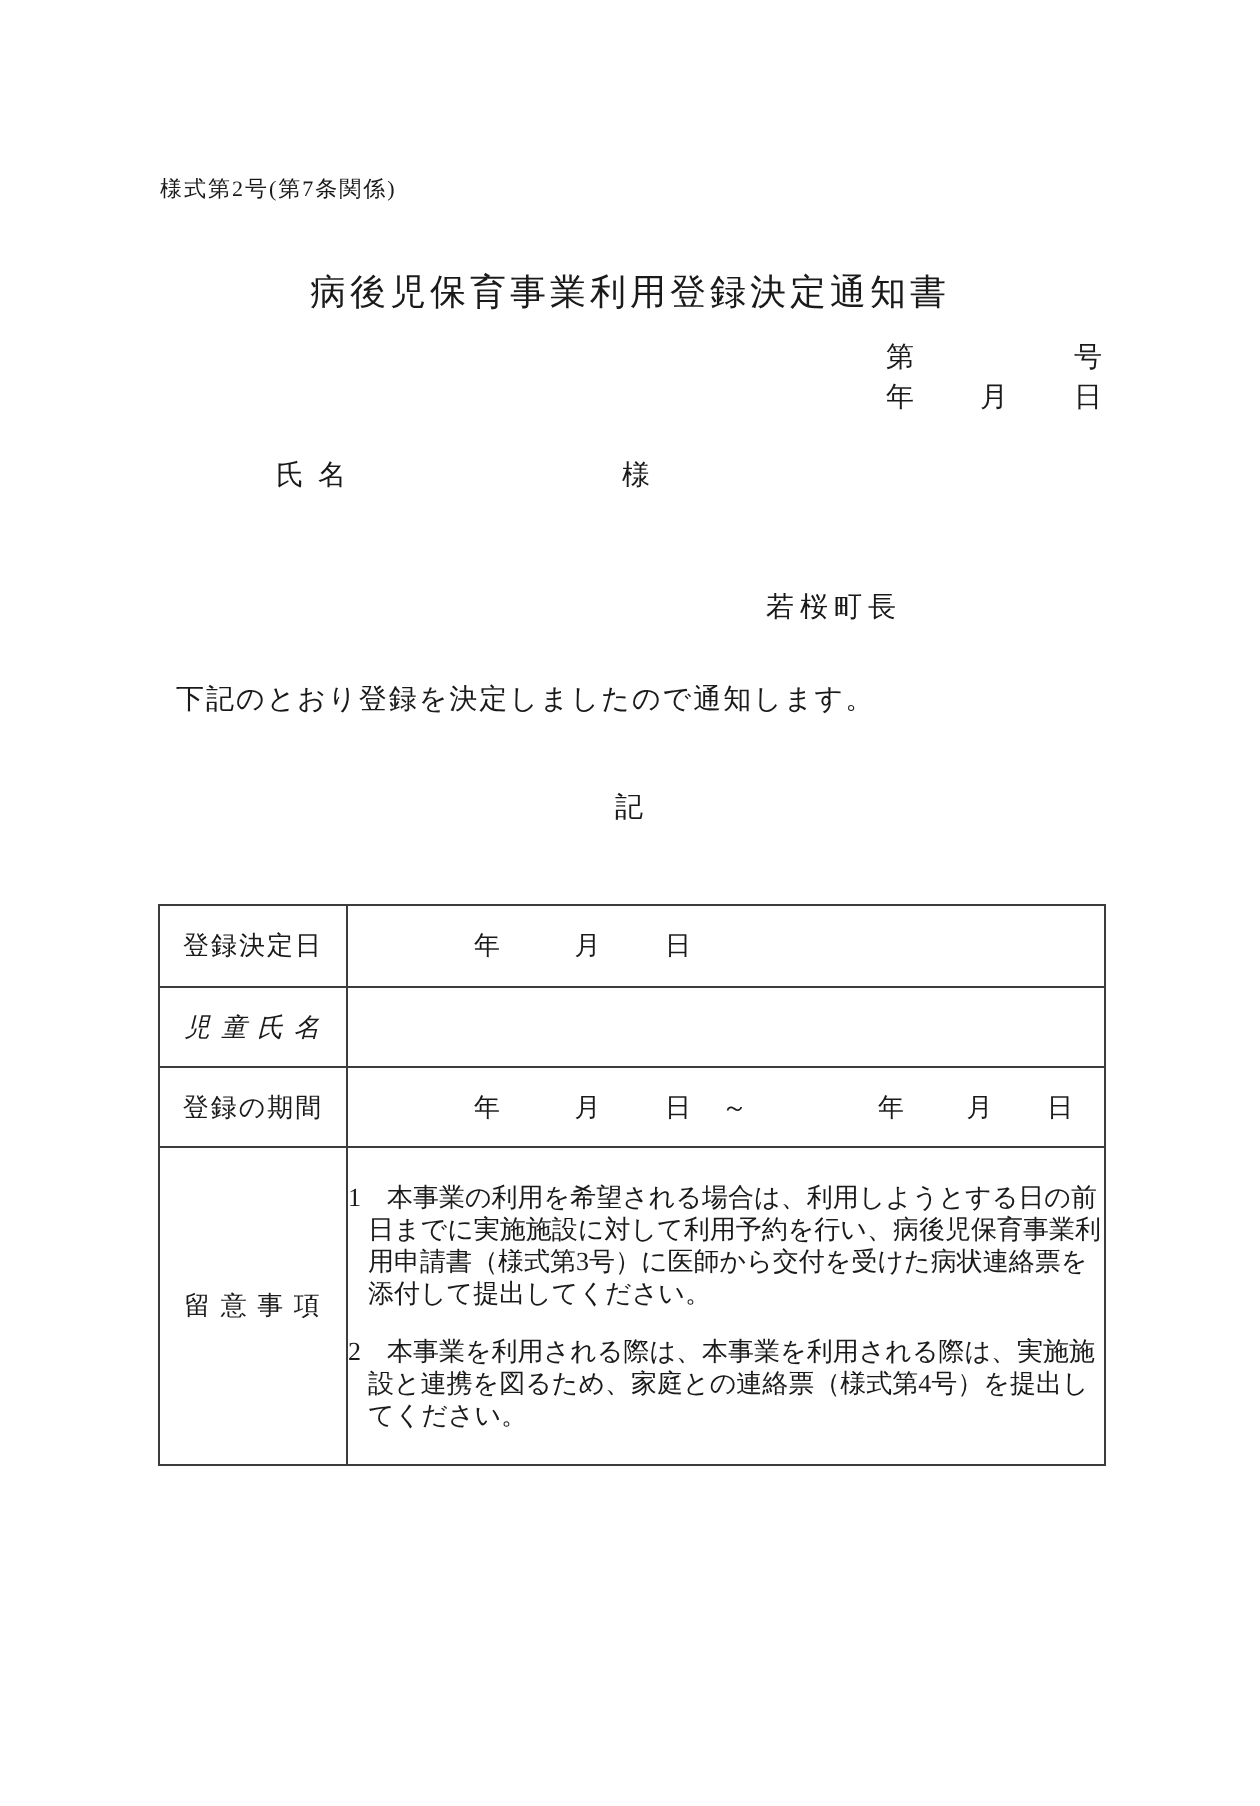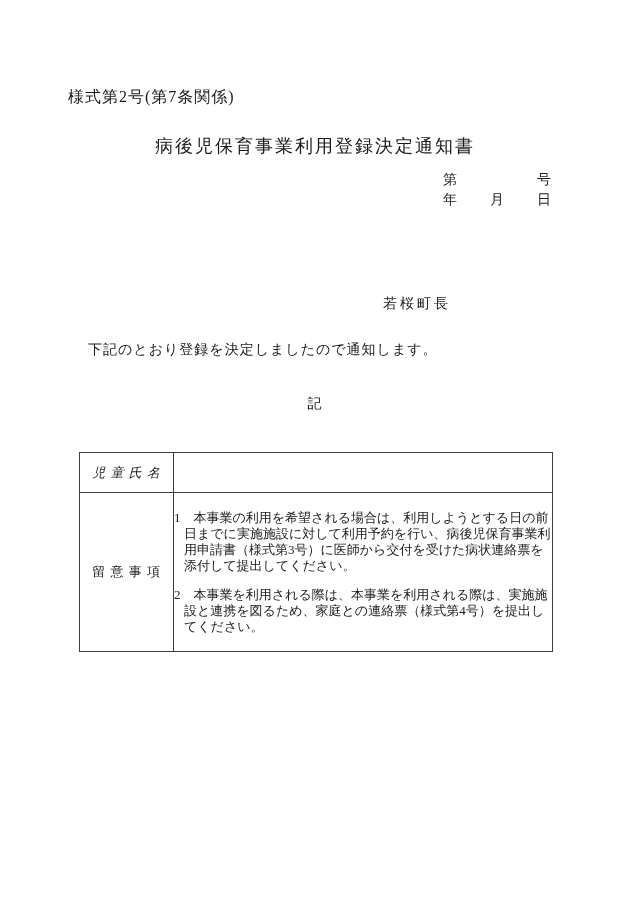--- a/index.html
+++ b/index.html
@@ -4,21 +4,21 @@
 <style>
   html,body{margin:0;padding:0;}
   body{
     width:630px;height:903px;position:relative;
     background:#ffffff;color:#1a1a1a;
     font-family:"Liberation Serif","DejaVu Serif",serif;
   }
   .t{white-space:pre-wrap;}
   .abs{position:absolute;}
 
-  .form-number{left:68px;top:87px;font-size:16px;letter-spacing:1px;}
+  .form-number{left:80px;top:87px;font-size:11px;letter-spacing:1px;}
   .doc-title{left:0;top:134px;width:630px;text-align:center;font-size:18px;letter-spacing:2px;}
 
   .issue-block{left:443px;top:170px;width:108px;font-size:14px;line-height:20px;}
   .issue-row{display:flex;justify-content:space-between;}
 
   .applicant-block{left:90px;top:229px;font-size:14px;line-height:20px;}
   .applicant-line1 .field-label{margin-left:6px;}
   .applicant-line2{margin-left:48px;}
   .applicant-line2 .honorific{margin-left:138px;}
 
@@ -61,33 +61,56 @@
     <span class="t">号</span>
   </div>
   <div class="issue-row">
     <span class="t">年</span>
     <span class="t">月</span>
     <span class="t">日</span>
   </div>
 </div>
 
 <div class="abs applicant-block">
+  <div class="applicant-line2">
+    <span class="t">氏  名</span><span class="t honorific">様</span>
+  </div>
 </div>
 
 <div class="abs mayor t">若桜町長</div>
 
 <div class="abs body-text t">下記のとおり登録を決定しましたので通知します。</div>
 
 <div class="abs ref-mark t">記</div>
 
 <table class="reg-table">
   <tbody>
+      <tr class="r1">
+    <td class="lbl t">登録決定日</td>
+    <td class="val">
+      <span class="t m63">年</span>
+      <span class="t m34">月</span>
+      <span class="t m29">日</span>
+    </td>
+  </tr>
   <tr class="r2">
     <td class="lbl t">児 童 氏 名</td>
     <td class="val"></td>
+  </tr>
+  <tr class="r3">
+    <td class="lbl t">登録の期間</td>
+    <td class="val">
+      <span class="t m63">年</span>
+      <span class="t m34">月</span>
+      <span class="t m29">日</span>
+      <span class="t m12">～</span>
+      <span class="t m62">年</span>
+      <span class="t m28">月</span>
+      <span class="t m24">日</span>
+    </td>
   </tr>
   <tr class="r4">
     <td class="lbl t">留 意 事 項</td>
     <td class="notes">
       <div class="note-item">
         <span class="note-num t">1</span><span class="t">本事業の利用を希望される場合は、利用しようとする日の前日までに実施施設に対して利用予約を行い、病後児保育事業利用申請書（様式第3号）に医師から交付を受けた病状連絡票を添付して提出してください。</span>
       </div>
       <div class="note-item">
         <span class="note-num t">2</span><span class="t">本事業を利用される際は、本事業を利用される際は、実施施設と連携を図るため、家庭との連絡票（様式第4号）を提出してください。</span>
       </div>

